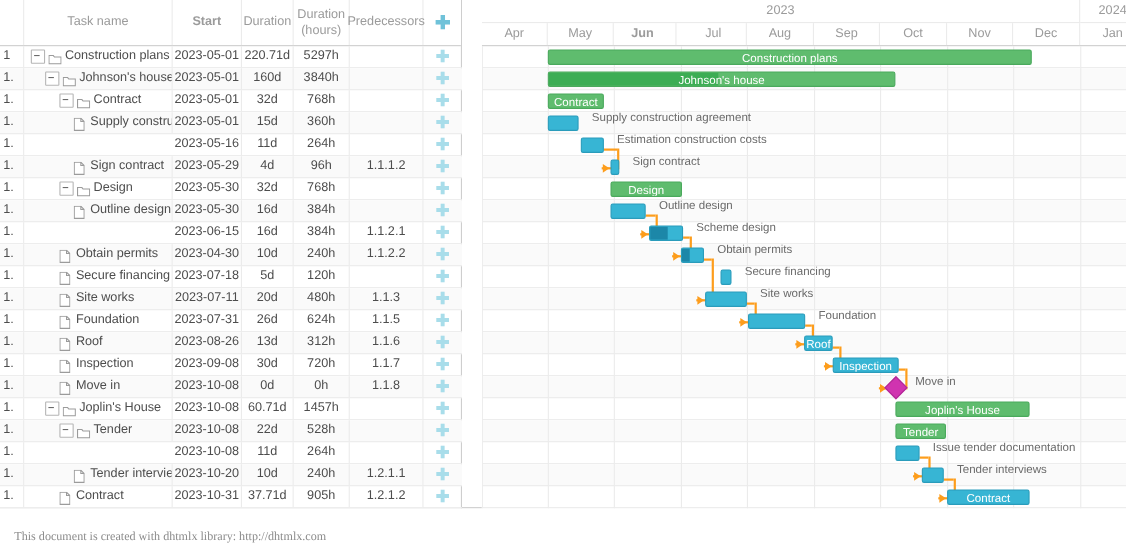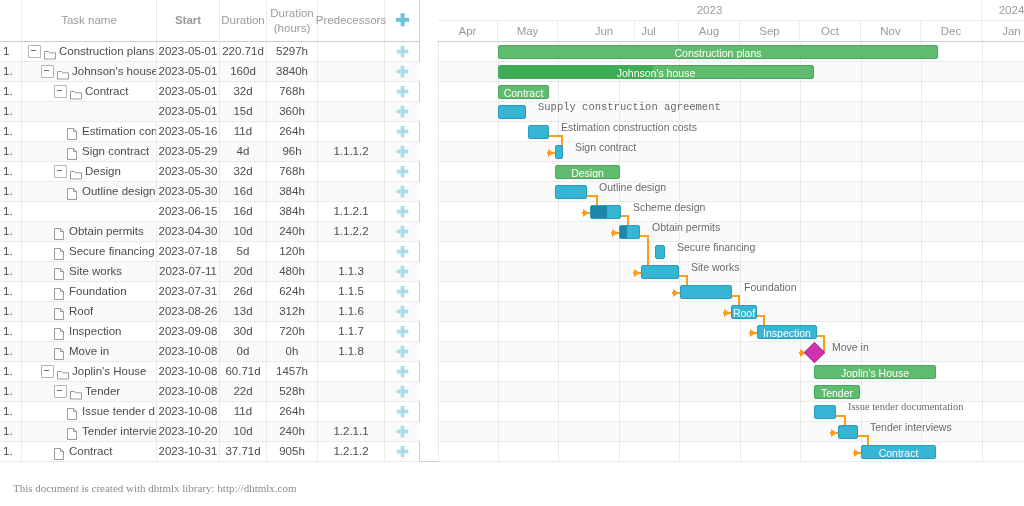--- a/index.html
+++ b/index.html
@@ -127,32 +127,32 @@
                   <path d="M0.5 1.5h4l1 1.3h6v6.2h-11z" fill="#fff" stroke="#9b9b9b" stroke-width="1"></path>
                 </svg></span><span class="tlabel">Contract</span></div>
             <div class="gc start">2023-05-01</div>
             <div class="gc dur">32d</div>
             <div class="gc durh">768h</div>
             <div class="gc pred"></div>
             <div class="gc add">✚</div>
           </div>
           <div class="grow" style="top: 60px; background: rgb(250, 250, 250);">
             <div class="gc num">1.</div>
+            <div class="gc name"><span class="tree" style="padding-left:43px"></span><span class="ficon"><svg width="10" height="12" viewBox="0 0 10 12">
+                  <path d="M0.5 0.5h6l3 3v8h-9z" fill="#fff" stroke="#9b9b9b" stroke-width="1"></path>
+                  <path d="M6.5 0.5v3h3" fill="none" stroke="#9b9b9b" stroke-width="1"></path>
+                </svg></span><span class="tlabel">Supply constru</span></div>
             <div class="gc start">2023-05-01</div>
             <div class="gc dur">15d</div>
             <div class="gc durh">360h</div>
             <div class="gc pred"></div>
             <div class="gc add">✚</div>
           </div>
           <div class="grow" style="top: 80px;">
             <div class="gc num">1.</div>
-            <div class="gc name"><span class="tree" style="padding-left:43px"></span><span class="ficon"><svg width="10" height="12" viewBox="0 0 10 12">
-                  <path d="M0.5 0.5h6l3 3v8h-9z" fill="#fff" stroke="#9b9b9b" stroke-width="1"></path>
-                  <path d="M6.5 0.5v3h3" fill="none" stroke="#9b9b9b" stroke-width="1"></path>
-                </svg></span><span class="tlabel">Estimation con</span></div>
             <div class="gc start">2023-05-16</div>
             <div class="gc dur">11d</div>
             <div class="gc durh">264h</div>
             <div class="gc pred"></div>
             <div class="gc add">✚</div>
           </div>
           <div class="grow" style="top: 100px; background: rgb(250, 250, 250);">
             <div class="gc num">1.</div>
             <div class="gc name"><span class="tree" style="padding-left:43px"></span><span class="ficon"><svg width="10" height="12" viewBox="0 0 10 12">
                   <path d="M0.5 0.5h6l3 3v8h-9z" fill="#fff" stroke="#9b9b9b" stroke-width="1"></path>
@@ -296,24 +296,20 @@
                   <path d="M0.5 1.5h4l1 1.3h6v6.2h-11z" fill="#fff" stroke="#9b9b9b" stroke-width="1"></path>
                 </svg></span><span class="tlabel">Tender</span></div>
             <div class="gc start">2023-10-08</div>
             <div class="gc dur">22d</div>
             <div class="gc durh">528h</div>
             <div class="gc pred"></div>
             <div class="gc add">✚</div>
           </div>
           <div class="grow" style="top: 360px;">
             <div class="gc num">1.</div>
-            <div class="gc name"><span class="tree" style="padding-left:43px"></span><span class="ficon"><svg width="10" height="12" viewBox="0 0 10 12">
-                  <path d="M0.5 0.5h6l3 3v8h-9z" fill="#fff" stroke="#9b9b9b" stroke-width="1"></path>
-                  <path d="M6.5 0.5v3h3" fill="none" stroke="#9b9b9b" stroke-width="1"></path>
-                </svg></span><span class="tlabel">Issue tender d</span></div>
             <div class="gc start">2023-10-08</div>
             <div class="gc dur">11d</div>
             <div class="gc durh">264h</div>
             <div class="gc pred"></div>
             <div class="gc add">✚</div>
           </div>
           <div class="grow" style="top: 380px; background: rgb(250, 250, 250);">
             <div class="gc num">1.</div>
             <div class="gc name"><span class="tree" style="padding-left:43px"></span><span class="ficon"><svg width="10" height="12" viewBox="0 0 10 12">
                   <path d="M0.5 0.5h6l3 3v8h-9z" fill="#fff" stroke="#9b9b9b" stroke-width="1"></path>
@@ -339,21 +335,21 @@
           </div>
         </div>
     </div>
 
     <div class="timeline">
       <div class="tl-head" id="tl-head">
           <div class="tl-year" style="left: 0px; width: 544px;">2023</div>
           <div class="tl-year" style="left: 544px; width: 60px;">2024</div>
           <div class="tl-month" style="left: 0px; width: 60px;">Apr</div>
           <div class="tl-month" style="left: 60px; width: 60px;">May</div>
-          <div class="tl-month" style="left: 136px; width: 61px;">Jun</div>
+          <div class="tl-month" style="left: 116px; width: 61px; font-weight: bold;">Jun</div>
           <div class="tl-month" style="left: 181px; width: 60px;">Jul</div>
           <div class="tl-month" style="left: 241px; width: 61px;">Aug</div>
           <div class="tl-month" style="left: 302px; width: 60px;">Sep</div>
           <div class="tl-month" style="left: 362px; width: 61px;">Oct</div>
           <div class="tl-month" style="left: 423px; width: 60px;">Nov</div>
           <div class="tl-month" style="left: 483px; width: 61px;">Dec</div>
           <div class="tl-month" style="left: 544px; width: 60px;">Jan</div>
         </div>
       <div class="tl-body" id="tl-body">
           <div class="trow" style="top: 0px;"></div>
@@ -453,21 +449,21 @@
           <div class="bar project" style="left: 60px; top: 23px; width: 316px;">
             <div class="fill" style="width:49%"></div>
             <div class="cap">Johnson's house</div>
           </div>
           <div class="bar project" style="left: 60px; top: 43px; width: 51px;">
             <div class="cap">Contract</div>
           </div>
           <div class="bar task" style="left: 60px; top: 63px; width: 28px;">
             <div class="cap"></div>
           </div>
-          <div class="outlabel" style="left: 100px; top: 58px; font-family: Liberation Mono, monospace;">Supply construction agreement</div>
+          <div class="outlabel" style="left: 100px; top: 58px;">Supply construction agreement</div>
           <div class="bar task" style="left: 90px; top: 83px; width: 21px;">
             <div class="cap"></div>
           </div>
           <div class="outlabel" style="left: 123px; top: 78px;">Estimation construction costs</div>
           <div class="bar task" style="left: 117px; top: 103px; width: 8px;">
             <div class="cap"></div>
           </div>
           <div class="outlabel" style="left: 137px; top: 98px;">Sign contract</div>
           <div class="bar project" style="left: 117px; top: 123px; width: 65px;">
             <div class="cap">Design</div>
@@ -508,21 +504,21 @@
           <div class="outlabel" style="left: 394px; top: 298px;">Move in</div>
           <div class="bar project" style="left: 376px; top: 323px; width: 122px;">
             <div class="cap">Joplin's House</div>
           </div>
           <div class="bar project" style="left: 376px; top: 343px; width: 46px;">
             <div class="cap">Tender</div>
           </div>
           <div class="bar task" style="left: 376px; top: 363px; width: 22px;">
             <div class="cap"></div>
           </div>
-          <div class="outlabel" style="left: 410px; top: 358px; font-family: Liberation Serif, serif;">Issue tender documentation</div>
+          <div class="outlabel" style="left: 410px; top: 358px;">Issue tender documentation</div>
           <div class="bar task" style="left: 400px; top: 383px; width: 20px;">
             <div class="cap"></div>
           </div>
           <div class="outlabel" style="left: 432px; top: 378px;">Tender interviews</div>
           <div class="bar task" style="left: 423px; top: 403px; width: 75px;">
             <div class="cap">Contract</div>
           </div>
         </div>
     </div>
 

